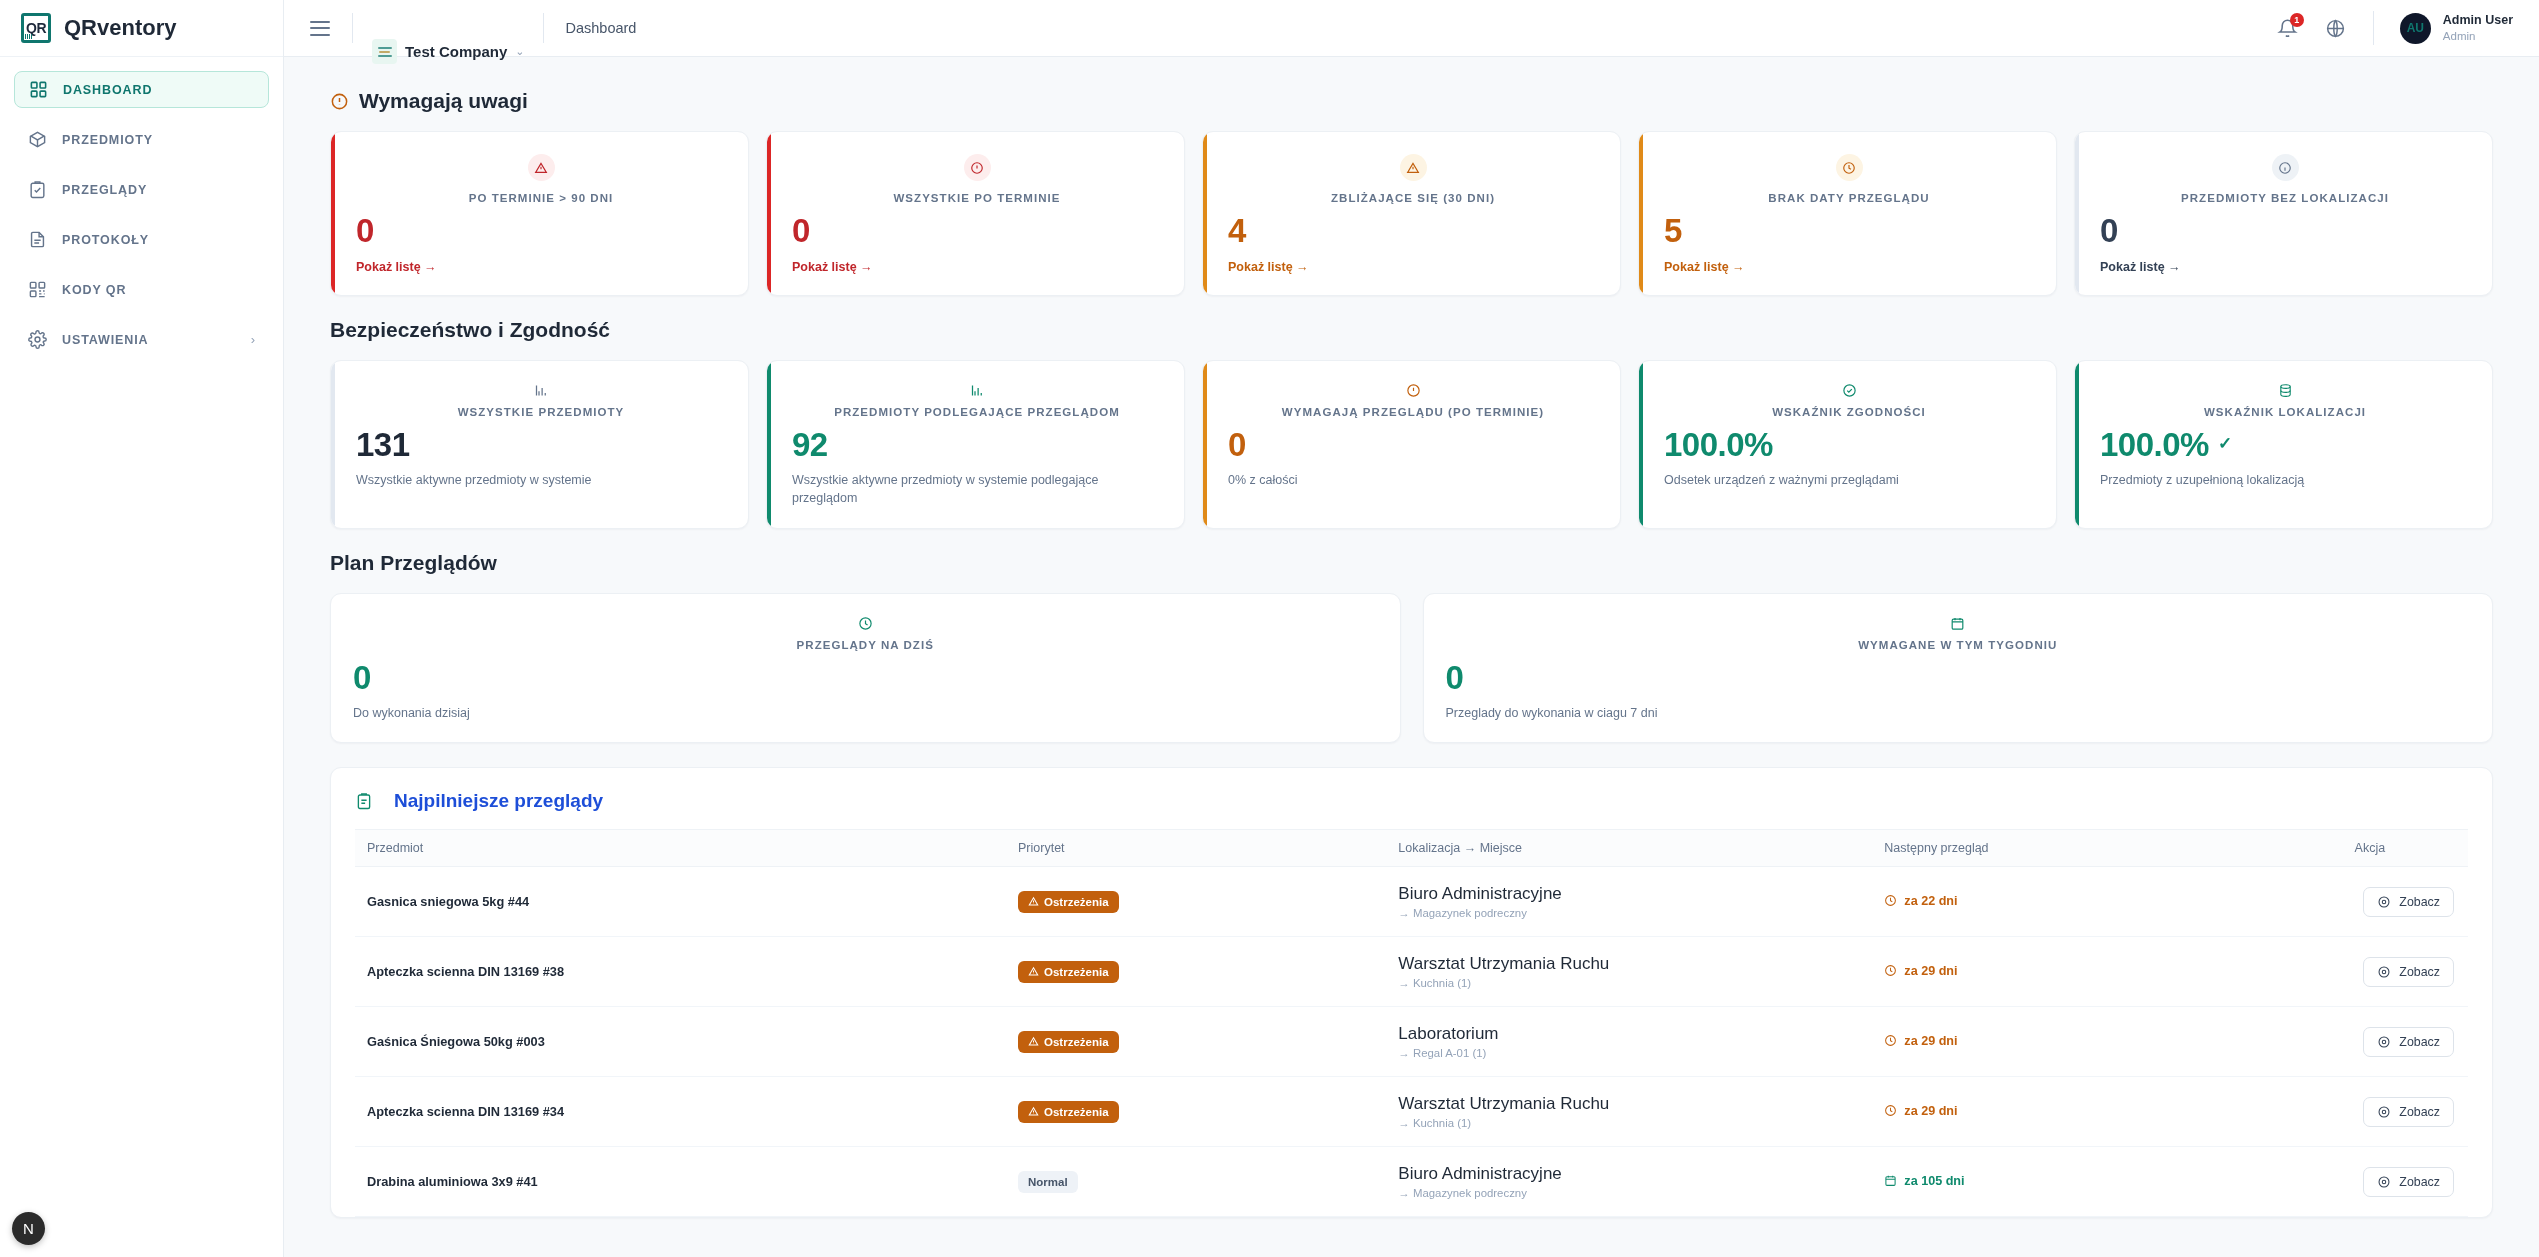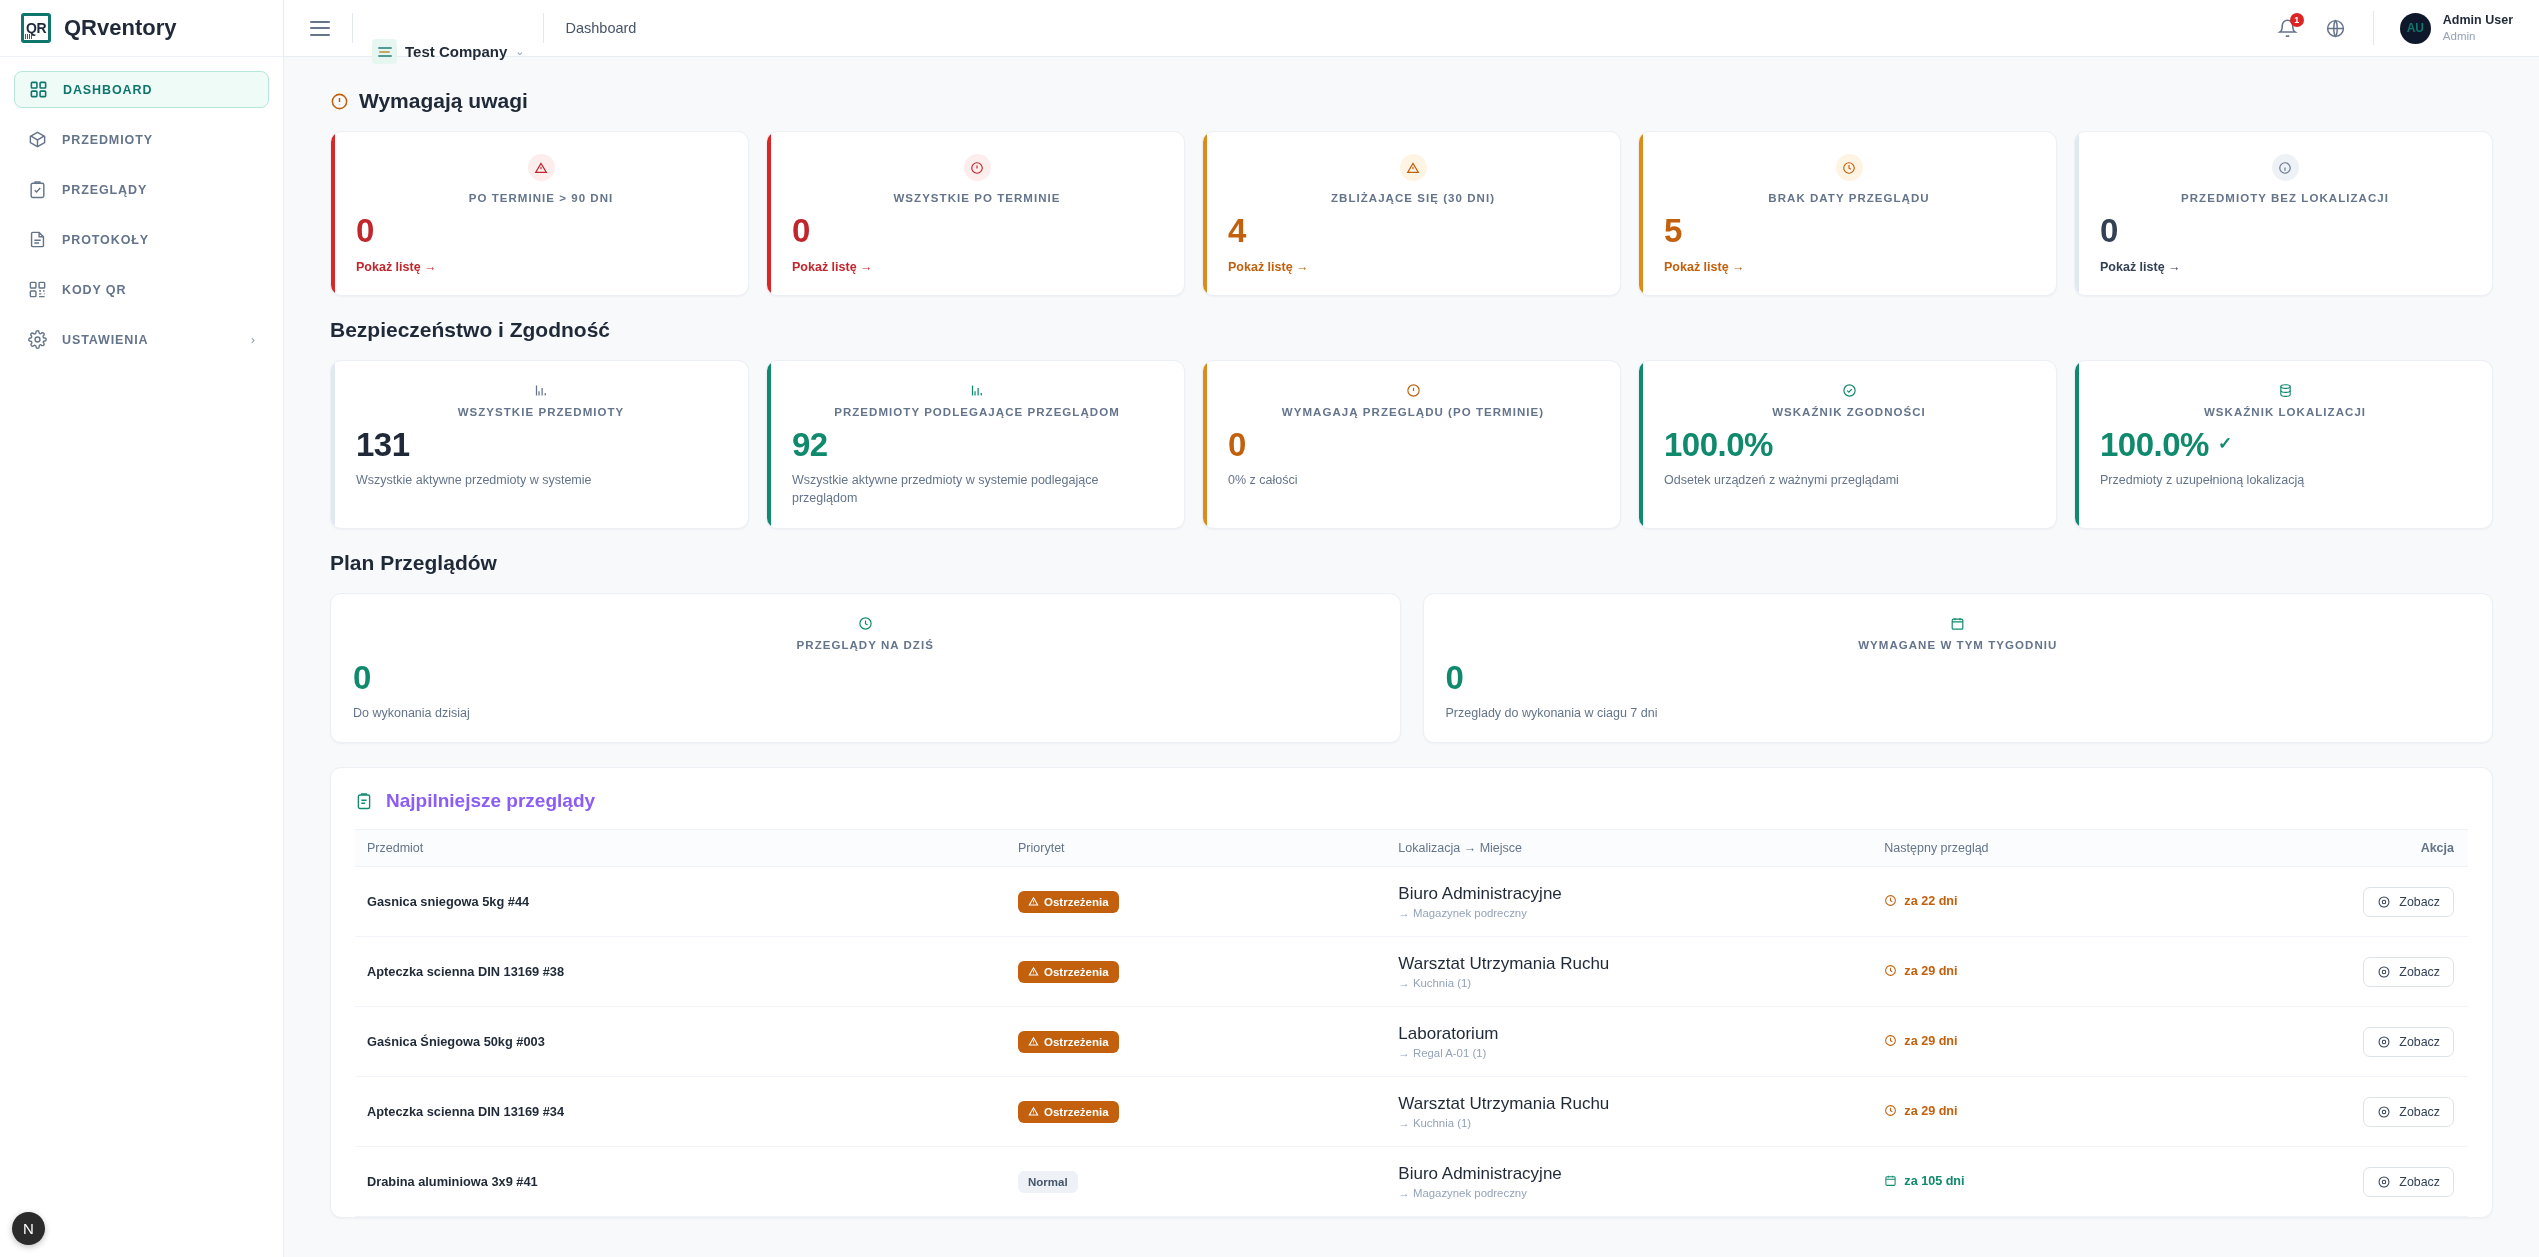--- a/index.html
+++ b/index.html
@@ -174,32 +174,32 @@
 
   .big-card { min-height: 126px; }
 
   
   .panel {
     background: #fff; border: 1px solid #ecf0f4; border-radius: 11px;
     box-shadow: 0 1px 2px rgba(16,24,40,.04);
     margin-top: 24px; padding: 22px 24px 0 24px;
   }
   .panel-title {
-    display: flex; align-items: center; gap: 13px;
-    font-size: 19px; font-weight: 700; color: #8b5cf6;
+    display: flex; align-items: center; gap: 21px;
+    font-size: 19px; font-weight: 700; color: #1d4ed8;
     margin-bottom: 17px;
   }
   table { width: 100%; border-collapse: collapse; }
   thead th {
     text-align: left; font-size: 12.5px; font-weight: 400; color: #64748b;
     padding: 11px 8px; border-top: 1px solid #eef2f6; border-bottom: 1px solid #eef2f6;
     background: #fbfcfd;
   }
   thead th:first-child { padding-left: 12px; }
-  thead th.right { text-align: right; padding-right: 14px; font-weight: bold; }
+  thead th.right { text-align: center; padding-right: 14px; }
   tbody td {
     padding: 17px 8px; border-bottom: 1px solid #f1f5f9;
     font-size: 12.8px; color: #334155; vertical-align: middle;
   }
   tbody td:first-child { padding-left: 12px; font-weight: 600; color: #1f2937; }
   .col-item { width: 31%; }
   .col-prio { width: 18%; }
   .col-loc  { width: 23%; }
   .col-next { width: 19%; }
   .col-act  { width: 9%; }

